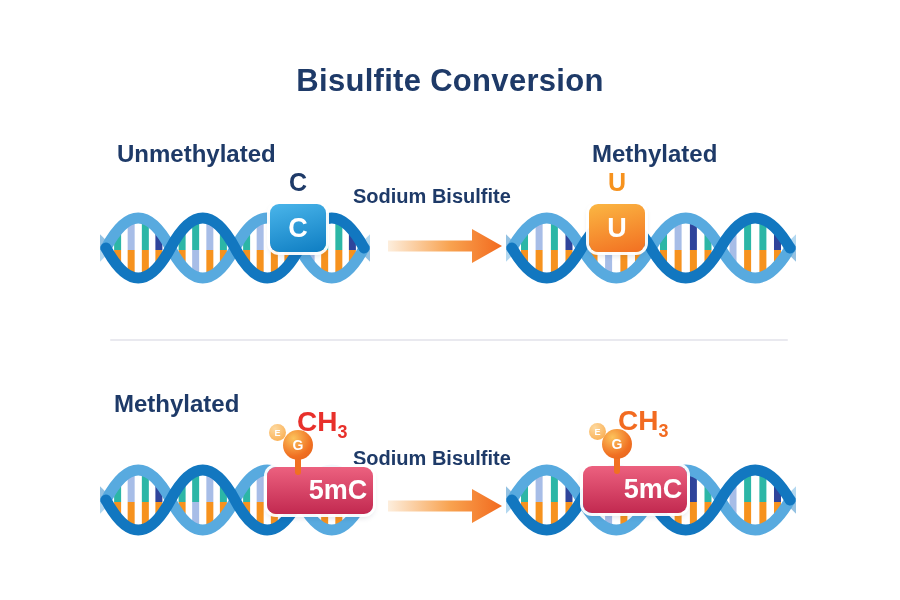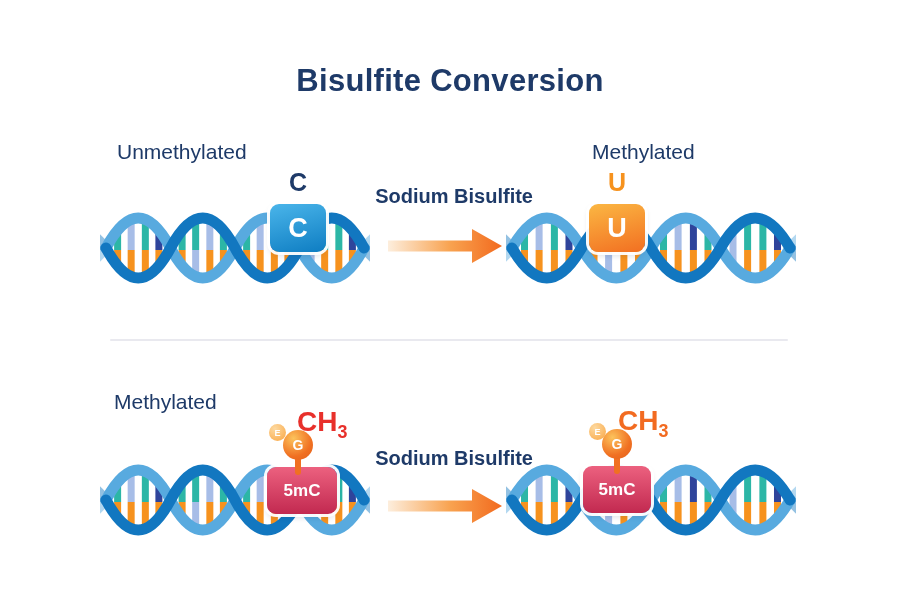--- a/index.html
+++ b/index.html
@@ -1,33 +1,33 @@
 <!DOCTYPE html>
 <html style="--navy: #1e3a68; --strand_light: #58aadf; --strand_dark: #1277c0; --rung_teal: #2cb6a6; --rung_orange: #f6921e; --rung_periwinkle: #a7bde7; --rung_navy: #2f449b; --c_block_top: #4ab5ea; --c_block_bottom: #0e7dc2; --u_block_top: #fbb743; --u_block_bottom: #f26f21; --mc_block_top: #ec617f; --mc_block_bottom: #c22950; --methyl_red: #e8302b; --methyl_orange: #f26b21; --ball_orange: #f07022; --arrow_light: #fdeedd; --arrow_mid: #f8a24f; --arrow_dark: #f26a1e; --divider: #e9e9ef;"><head>
 <meta charset="utf-8">
 <style>
   html,body{margin:0;padding:0;background:#fff;}
   .canvas{position:relative;width:900px;height:600px;background:#ffffff;overflow:hidden;
           font-family:"Liberation Sans", sans-serif;margin-top:37px;}
   .title{position:absolute;top:26px;left:0;width:100%;text-align:center;
          font-size:31px;font-weight:700;color:var(--navy,#1e3a68);letter-spacing:.3px;}
-  .lbl{position:absolute;font-size:21px;font-weight:400;color:var(--navy,#1e3a68);}
-  .reagent{position:absolute;width:180px;text-align:right;font-size:20px;font-weight:600;
+  .lbl{position:absolute;font-size:24px;font-weight:700;color:var(--navy,#1e3a68);}
+  .reagent{position:absolute;width:180px;text-align:left;font-size:20px;font-weight:600;
            color:var(--navy,#1e3a68);}
   .helix{position:absolute;z-index:1;}
   .arrow{position:absolute;z-index:1;}
   .block{position:absolute;z-index:2;display:flex;align-items:center;justify-content:center;
          color:#fff;font-weight:700;border-radius:9px;
          box-shadow:0 0 0 3px rgba(255,255,255,.95), 0 3px 6px rgba(20,40,80,.18);}
   .c-block{left:270px;top:167px;width:56px;height:48px;font-size:27px;
            background:linear-gradient(165deg,var(--c_block_top,#4ab5ea),var(--c_block_bottom,#0e7dc2));}
   .u-block{left:589px;top:167px;width:56px;height:48px;font-size:27px;
            background:linear-gradient(165deg,var(--u_block_top,#fbb743),var(--u_block_bottom,#f26f21));}
-  .mc-block{width:70px;height:47px;font-size:17px;
-           background:linear-gradient(180deg,var(--mc_block_top,#ec617f),var(--mc_block_bottom,#c22950));}
+  .mc-block{width:70px;height:47px;font-size:27px;
+           background:linear-gradient(180deg,var(--mc_block_top,#ec617f),var(--mc_block_bottom,#c22950));padding-left:36px;}
   .base-letter{position:absolute;z-index:2;width:56px;text-align:center;font-size:25px;font-weight:700;}
   .navy{color:var(--navy,#1e3a68);}
   .orangetxt{color:var(--rung_orange,#f6921e);}
   .divider{position:absolute;left:110px;top:302px;width:678px;height:2px;border-radius:1px;
            background:var(--divider,#e9e9ef);z-index:0;}
   .stem{position:absolute;z-index:3;width:6px;border-radius:3px;background:var(--ball_orange,#f07022);}
   .ball{position:absolute;border-radius:50%;display:flex;align-items:center;justify-content:center;
         color:#fff;font-weight:700;}
   .ball-g{z-index:4;width:30px;height:30px;font-size:14px;
         background:radial-gradient(circle at 35% 28%, #fcc35c, var(--ball_orange,#f07022) 62%, #e2601a);}

